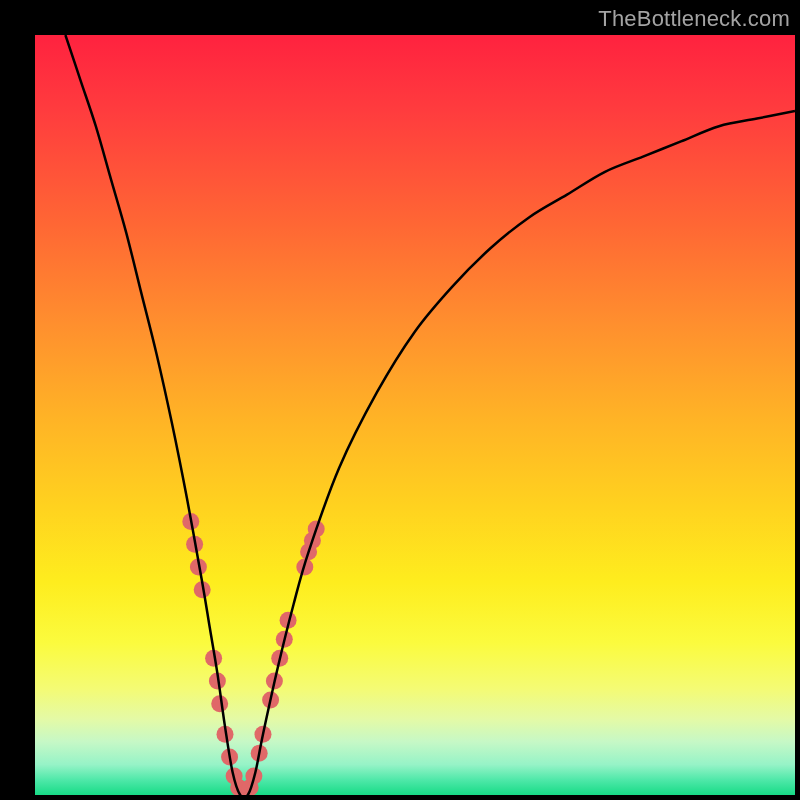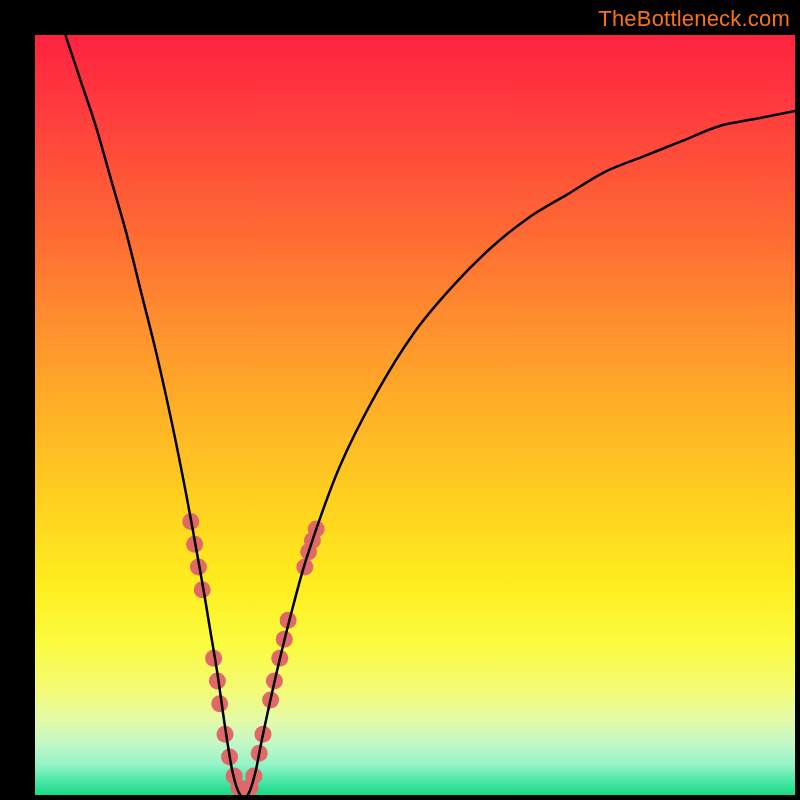--- a/index.html
+++ b/index.html
@@ -42,21 +42,21 @@
       #c6f8c6 93%,
       #96f3c7 96%,
       #4fe8a9 98%,
       #17db86 100%
     );
   }
   .watermark {
     position: absolute;
     top: 6px;
     right: 10px;
-    color: #f97316;
+    color: #a3a3a3;
     font-size: 22px;
     font-weight: 500;
     letter-spacing: 0.2px;
     user-select: none;
   }
   svg.curve {
     position: absolute;
     left: 0; top: 0;
     width: 760px; height: 760px;
     overflow: visible;

